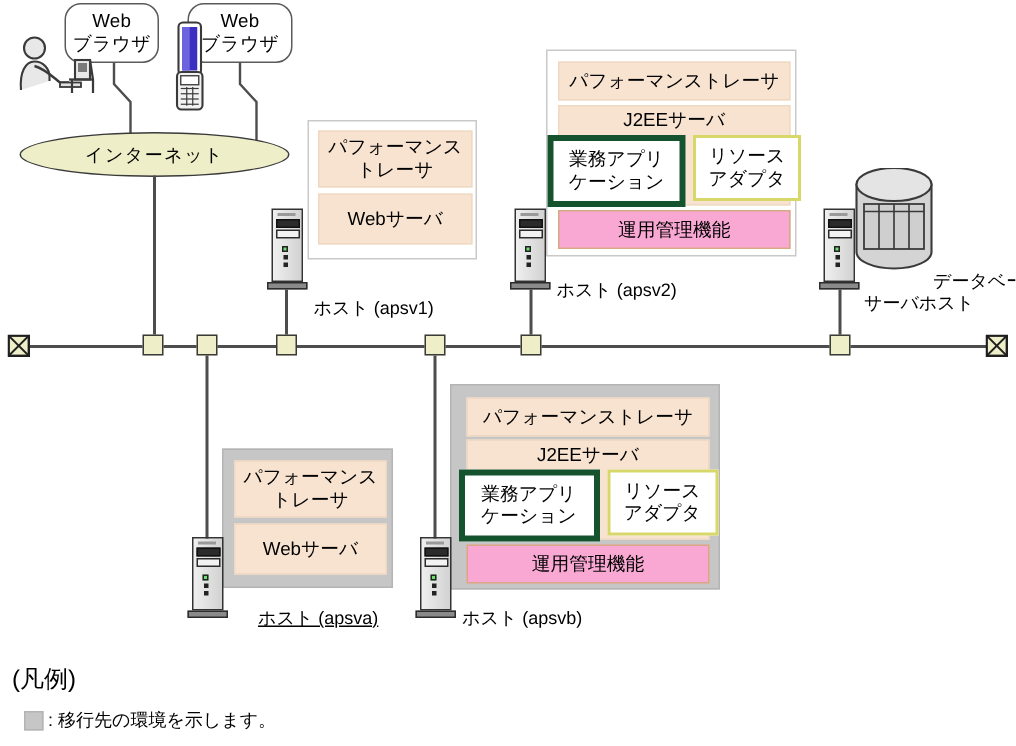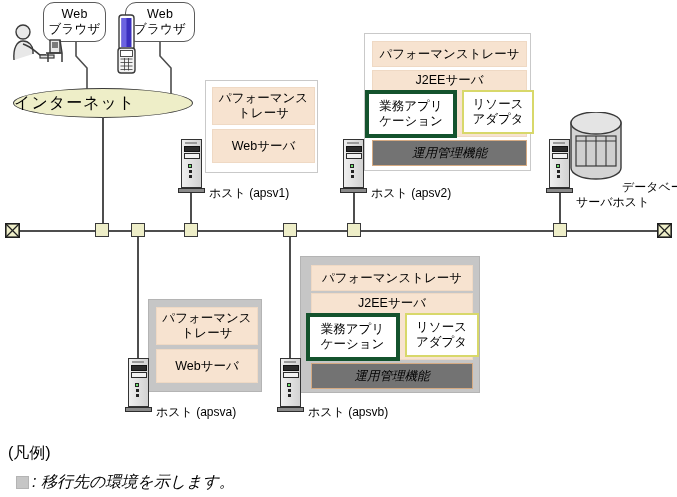--- a/index.html
+++ b/index.html
@@ -45,22 +45,22 @@
   .bubble .l1 { letter-spacing: .2px; }
   .bubble .l2 { letter-spacing: .2px; }
 
   
   .ellipse {
     border: 1.5px solid #3a3a3a;
     border-radius: 50%;
     background: #eeeec8;
     display: flex;
     align-items: center;
-    justify-content: flex-start;
-    font-size: 16px;
+    justify-content: center;
+    font-size: 12px;
     letter-spacing: 1px;
   }
 
   
   .busline {
     background: #4d4d4d;
   }
   .drop {
     background: #4d4d4d;
     width: 1.6px;
@@ -84,23 +84,22 @@
     border: 1px solid #efd9c4;
     display: flex;
     align-items: center;
     justify-content: center;
     text-align: center;
     font-size: 12.5px;
     line-height: 15px;
     color: #000;
   }
   .band.dark {
-    background: #737373;
+    background: #f9a8d4;
     border: 1px solid #d5aa82;
-    font-style: italic;
   }
   .j2ee {
     background: #f7e3d0;
     border: 1px solid #efd9c4;
     display: flex;
     flex-direction: column;
     align-items: center;
   }
   .j2ee-title {
     font-size: 12.5px;
@@ -180,21 +179,21 @@
   .phone { position: absolute; }
 
   
   .legend-title { font-size: 16px; }
   .legend-row { display: flex; align-items: center; gap: 0px; }
   .legend-swatch {
     width: 13px; height: 13px;
     background: #c6c6c6; border: 1px solid #b4b4b4;
     box-sizing: border-box;
   }
-  .legend-text { font-size: 16px; margin-left: 3px; font-style: italic; }
+  .legend-text { font-size: 12px; margin-left: 3px; }
 </style>
 </head>
 <body>
 
 <div id="canvas">
 
   <div class="abs bubble" style="left:43px; top:2px; width:63px; height:40px;">
     <span class="l1">Web</span>
     <span class="l2">ブラウザ</span>
   </div>
@@ -258,21 +257,21 @@
   <div class="tower" style="left:178px; top:139px; width:27px; height:54px;">
     <div class="body"></div>
       <div class="slot-top"></div>
       <div class="bay1"></div>
     <div class="bay2"></div>
       <div class="led-g"></div>
       <div class="led-b1"></div>
     <div class="led-b2"></div>
       <div class="base"></div>
   </div>
-  <div class="abs lbl" style="left:209px; top:186px;">ホスト (apsv1)</div>
+  <div class="abs lbl" style="left:209px; top:198px;">ホスト (apsv1)</div>
   <div class="abs drop" style="left:190px; top:193px; width:1.6px; height:36px;"></div>
 
   <div class="abs panel-white" style="left:364px; top:33px; width:167px; height:138px;">
     <div class="band" style="position:absolute; left:7px; top:7px; width:153px; height:24px;">パフォーマンストレーサ</div>
     <div class="j2ee" style="position:absolute; left:7px; top:36px; width:153px; height:65px;">
       <div class="j2ee-title">J2EEサーバ</div>
       <div class="j2ee-row">
         <div class="chip green" style="width:78px; height:38px;">
           <span>業務アプリ</span>
           <span>ケーション</span>
@@ -362,21 +361,21 @@
   <div class="tower" style="left:125px; top:358px; width:27px; height:54px;">
     <div class="body"></div>
       <div class="slot-top"></div>
       <div class="bay1"></div>
     <div class="bay2"></div>
       <div class="led-g"></div>
       <div class="led-b1"></div>
     <div class="led-b2"></div>
       <div class="base"></div>
   </div>
-  <div class="abs lbl" style="left:156px; top:405px;">ホスト (apsva)</div>
+  <div class="abs lbl" style="left:172px; top:405px;text-decoration:underline;">ホスト (apsva)</div>
 
   <div class="abs panel-gray" style="left:300px; top:256px; width:180px; height:137px;">
     <div class="band" style="position:absolute; left:10px; top:8px; width:160px; height:24px;">パフォーマンストレーサ</div>
     <div class="j2ee" style="position:absolute; left:10px; top:36px; width:160px; height:65px;">
       <div class="j2ee-title">J2EEサーバ</div>
       <div class="j2ee-row">
         <div class="chip green" style="width:80px; height:38px;">
           <span>業務アプリ</span>
           <span>ケーション</span>
         </div>

